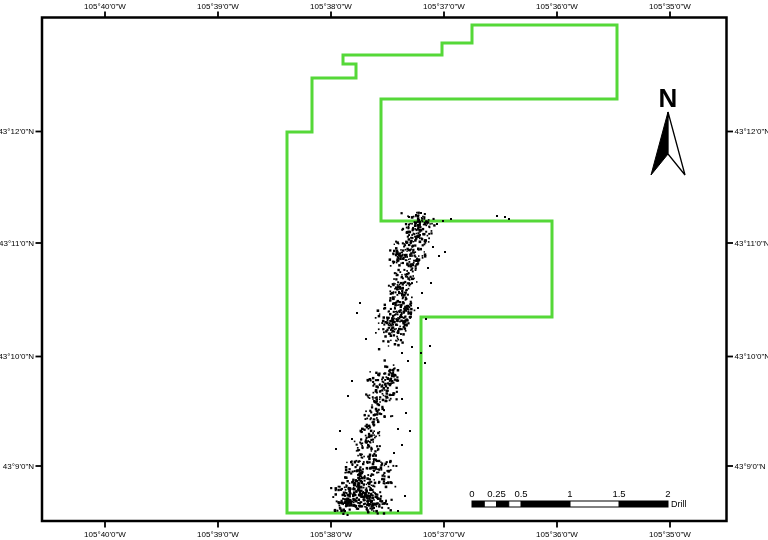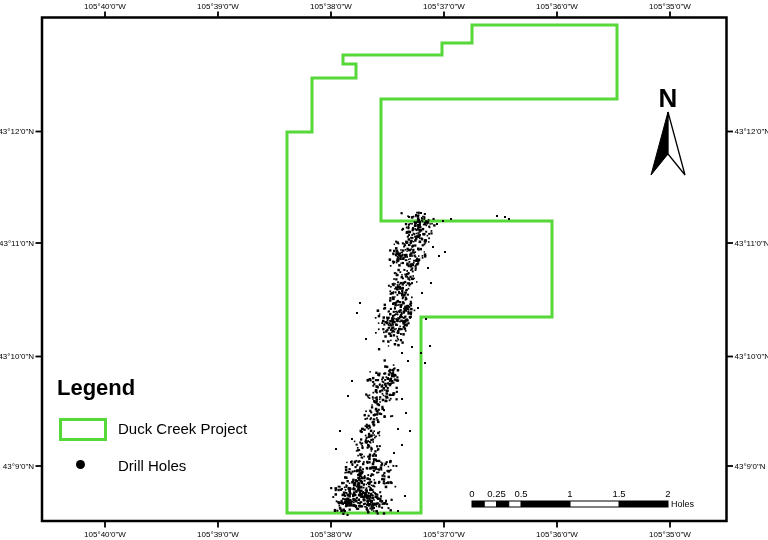--- a/index.html
+++ b/index.html
@@ -1419,22 +1419,15 @@
         <text x="496.5" y="496.5" font-size="9.5" text-anchor="middle">0.25</text>
         <text x="521" y="496.5" font-size="9.5" text-anchor="middle">0.5</text>
         <text x="570" y="496.5" font-size="9.5" text-anchor="middle">1</text>
         <text x="619" y="496.5" font-size="9.5" text-anchor="middle">1.5</text>
         <text x="668" y="496.5" font-size="9.5" text-anchor="middle">2</text>
       </g>
     </svg>
 
   <div class="north-n">N</div>
 
-  <div class="legend">
-    <div class="legend-title">Legend</div>
-    <div class="legend-swatch-rect"></div>
-    <div class="legend-label l1">Duck Creek Project</div>
-    <div class="legend-dot"></div>
-    <div class="legend-label l2">Drill Holes</div>
-  </div>
 
-  <div class="miles">Holes</div>
+  <div class="miles">Drill</div>
 </div>
 
 </body></html>

